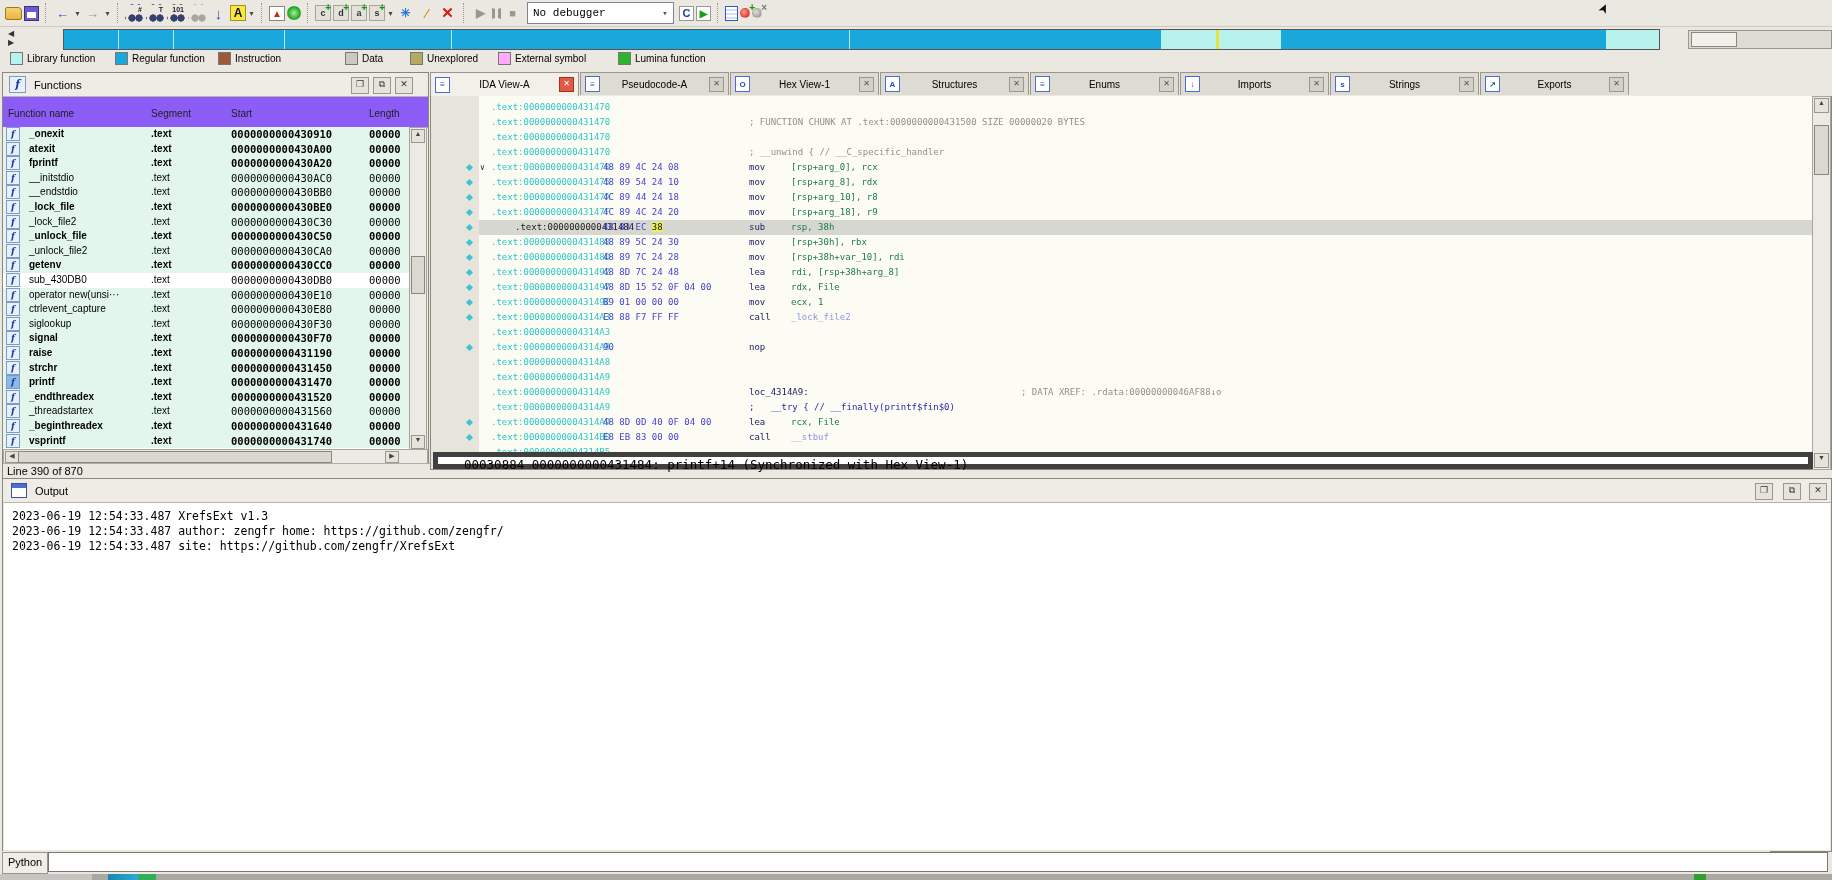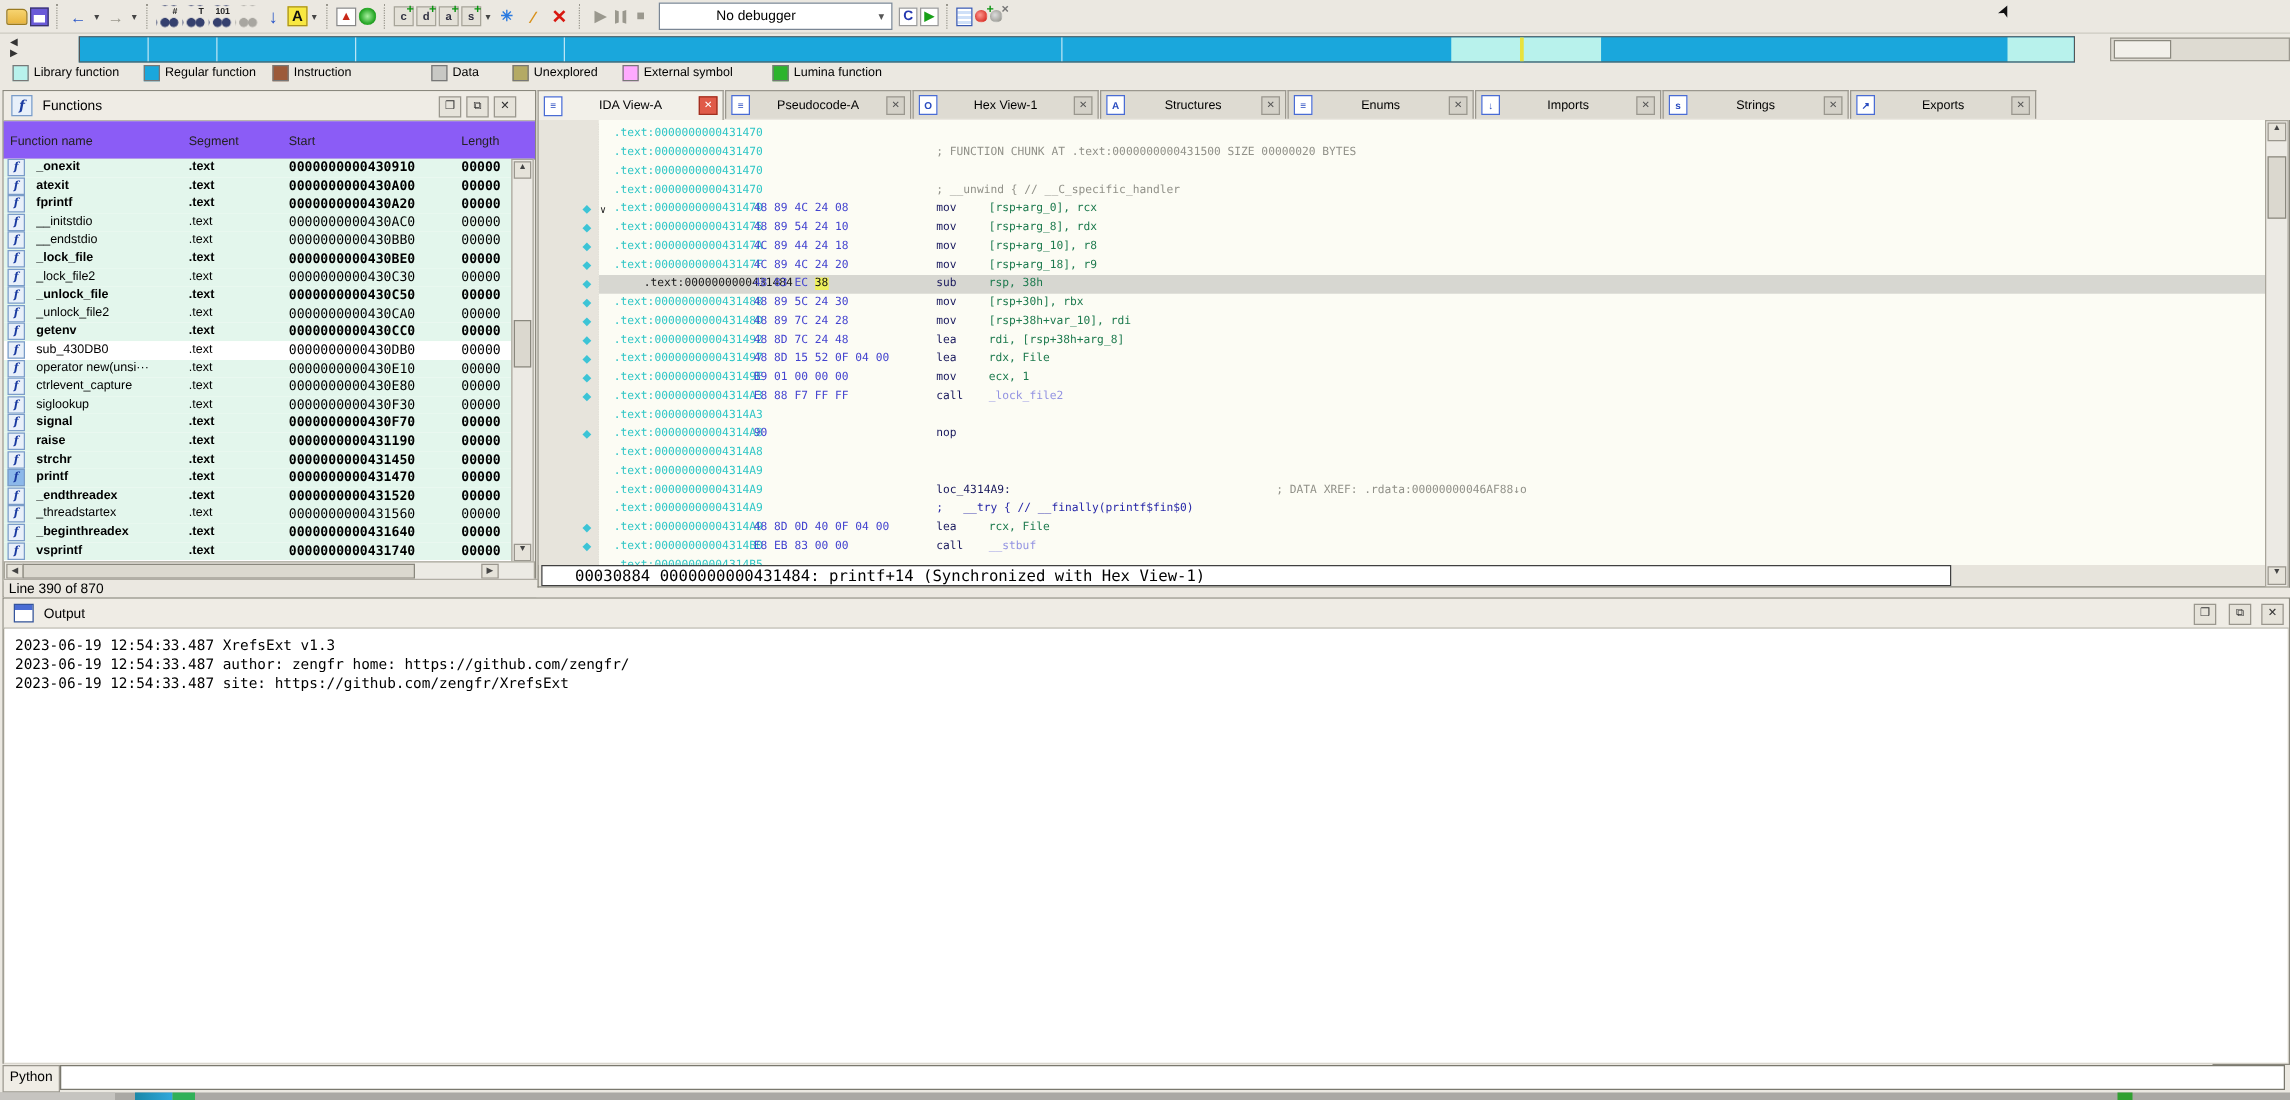--- a/index.html
+++ b/index.html
@@ -25,21 +25,21 @@
   .ic-abox{background:#f8e840;border:1px solid #a89020;color:#111;width:16px;height:16px;font-size:12px;}
   .ic-img{background:#fff;border:1px solid #888;color:#c82818;font-size:10px;width:16px;height:15px;}
   .ic-sphere{background:radial-gradient(circle at 6px 6px,#a8f0a0,#28a828 70%,#107010);border-radius:50%;width:14px;height:14px;}
   .mk{background:#e4e1d8;border:1px solid #a8a59a;width:16px;height:16px;position:relative;font-size:9px;color:#334;}
   .mk i{position:absolute;right:-1px;top:-4px;font-style:normal;color:#0a9410;font-size:10px;font-weight:bold;}
   .ic-snow{color:#2a7ae0;font-size:12px;} .ic-pencil{color:#d89018;font-size:13px;}
   .ic-redx{color:#d81810;font-size:15px;}
   .ic-play{color:#9a988e;font-size:12px;} .ic-stop{color:#9a988e;font-size:11px;}
   .ic-pause{width:9px;height:11px;border-left:3px solid #9a988e;border-right:3px solid #9a988e;}
   .combo{display:inline-flex;align-items:center;width:145px;height:20px;background:#fff;border:1px solid #7a8694;
-         margin:0 4px;font-size:11px;font-family:Liberation Sans, sans-serif;padding-left:40px;}
+         margin:0 4px;font-size:11px;font-family:Liberation Mono, monospace;}
   .combo .clabel{flex:1;padding-left:5px;} .combo .cbtn{width:16px;text-align:center;color:#555;font-size:9px;}
   .ic-attach{background:#fff;border:1px solid #999;color:#2438b0;font-size:11px;width:15px;height:15px;}
   .ic-runto{background:#fff;border:1px solid #999;color:#18a018;font-size:10px;width:15px;height:15px;}
   .ic-book{background:linear-gradient(#fff 2px,#cfe0f8 2px 4px,#fff 4px 6px,#cfe0f8 6px 8px,#fff 8px 10px,#cfe0f8 10px 12px,#fff 12px),#fff;
            border:1px solid #3858b0;width:13px;height:15px;}
   .pin{position:relative;width:10px;height:10px;border-radius:50%;}
   .pin.red{background:radial-gradient(circle at 3px 3px,#ff9890,#d02018);} 
   .pin.gray{background:radial-gradient(circle at 3px 3px,#ddd,#909088);}
   .pin i{position:absolute;right:-6px;top:-7px;font-style:normal;font-size:10px;font-weight:bold;}
   .pin.red i{color:#0a9410;} .pin.gray i{color:#777;}
@@ -107,21 +107,21 @@
   .da{left:12px;color:#2fc6c6;} .drow.cur .da{color:#1a1a1a;margin-left:24px;}
   .db{left:124px;color:#4343cf;}
   .db .hl{position:static;background:#eef05c;color:#111;}
   .dm{left:270px;color:#1a1a5e;}
   .dl{left:270px;color:#1a1a5e;}
   .do{left:312px;color:#1d7a4e;}
   .do.lav{color:#9393e2;}
   .dc{left:270px;color:#919189;} .dc.far{left:542px;} .dc.navy{color:#2828a8;}
   .darr{position:absolute;left:1px;color:#222;font-size:8px;}
   #dvscroll{position:absolute;right:0;top:0;width:17px;height:372px;background:#eceae4;border-left:1px solid #a8a59a;}
-  #dstatus{position:absolute;left:2px;top:356px;width:1128px;height:17px;background:#fff;border:1px solid #404040;
+  #dstatus{position:absolute;left:2px;top:356px;width:1380px;height:17px;background:#fff;border:5px solid #404040;
            font-family:"DejaVu Sans Mono",monospace;font-size:12.5px;line-height:16px;padding-left:26px;box-sizing:border-box;}
   
   #outpanel{left:2px;top:478px;width:1828px;height:372px;}
   #outbody{position:absolute;left:1px;top:24px;right:1px;bottom:1px;background:#fff;
            font-family:"DejaVu Sans Mono",monospace;font-size:11.5px;line-height:15px;padding:6px 0 0 8px;box-sizing:border-box;}
   .outicon{width:14px;height:13px;background:linear-gradient(#4a6cd4 0 4px,#fff 4px);border:1px solid #34549c;margin:0 8px 0 8px;}
   
   #pybar{left:0;top:851px;width:1770px;height:23px;background:#ebe8e1;}
   #pybtn{position:absolute;left:2px;top:1px;width:44px;height:20px;background:#f0ede6;border:1px solid #9a978e;
          text-align:center;line-height:19px;font-size:11px;}

